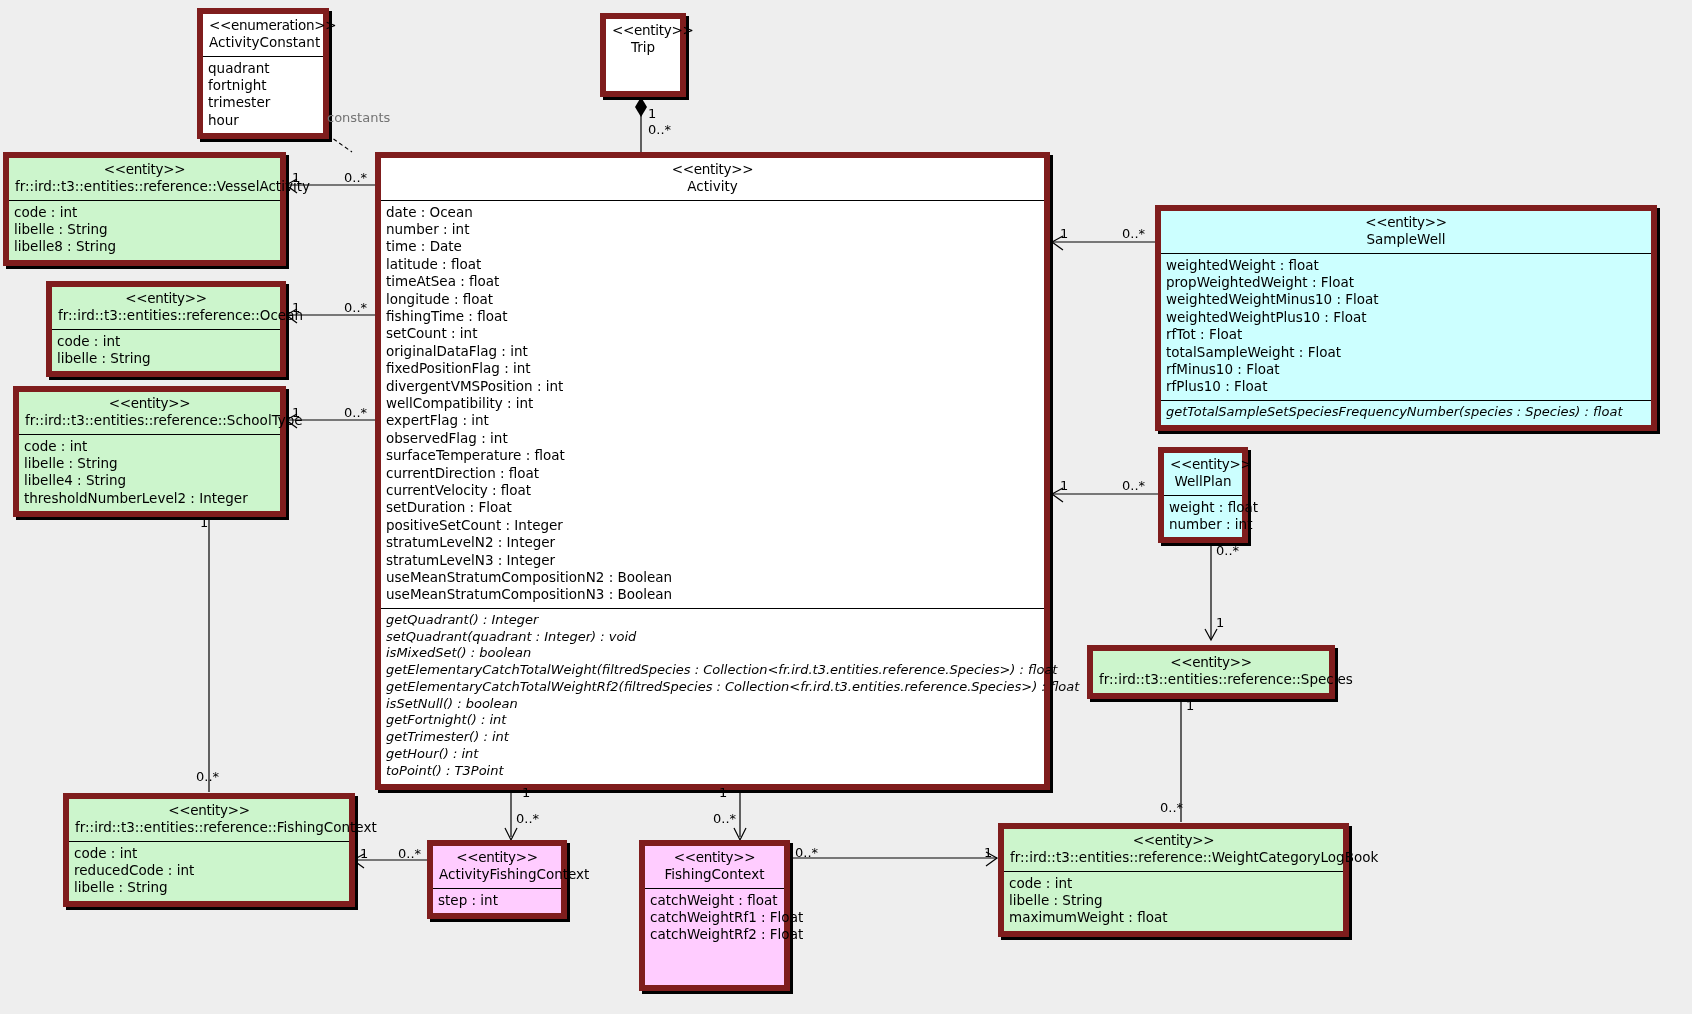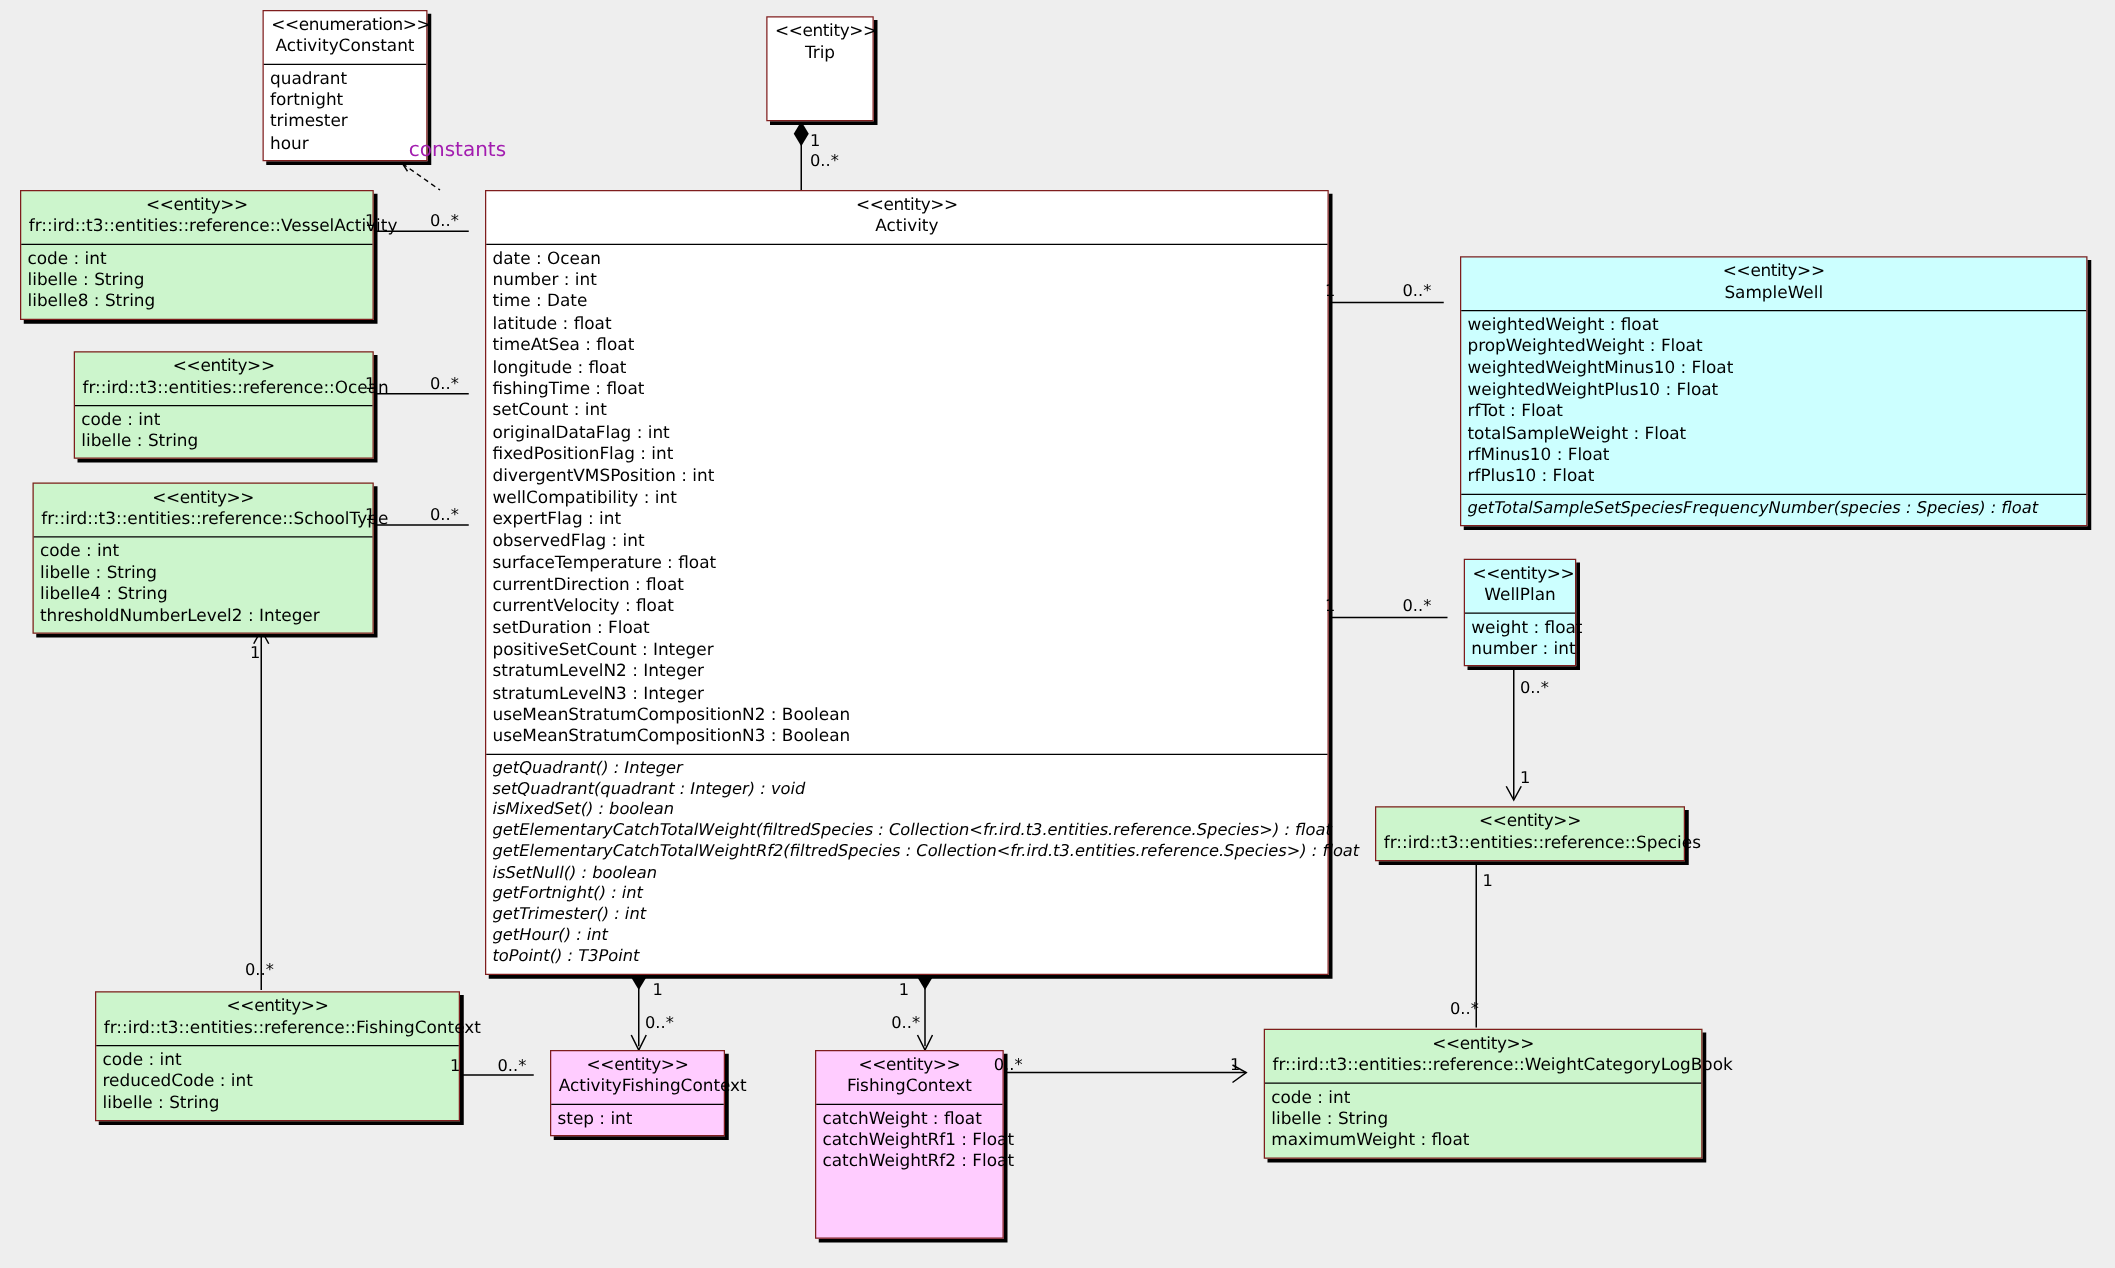--- a/index.html
+++ b/index.html
@@ -9,24 +9,23 @@
     font-family:"DejaVu Sans","Liberation Sans",sans-serif;
     position:relative;
     overflow:hidden;
   }
   #canvas{position:absolute;inset:0;}
   svg.links{position:absolute;left:0;top:0;width:1692px;height:1014px;pointer-events:none;}
 
   .uml{
     position:absolute;
     box-sizing:border-box;
-    border:1px solid #7f1d1d;
+    border:6px solid #7f1d1d;
     box-shadow:3px 3px 0 0 #000;
     background:#ffffff;
-    margin-left:13px;
   }
   .uml .hdr{
     padding:3px 6px 4px 6px;
     text-align:center;
     line-height:1.28;
     font-size:13.5px;
     color:#000;
   }
   .uml .hdr .stereo{display:block;font-size:13.5px;letter-spacing:-0.3px;}
   .uml .hdr .nm{display:block;font-size:13.5px;}
@@ -46,22 +45,22 @@
 
   .mult{
     position:absolute;
     font-size:13px;
     color:#000;
     white-space:nowrap;
     font-family:"DejaVu Sans","Liberation Sans",sans-serif;
   }
   .lbl{
     position:absolute;
-    font-size:16px;
-    color:#a21caf;
+    font-size:13px;
+    color:#737373;
     white-space:nowrap;
   }
 </style>
 </head>
 <body>
 
 <div id="canvas">
 
   <svg class="links" xmlns="http://www.w3.org/2000/svg">
     <defs>

